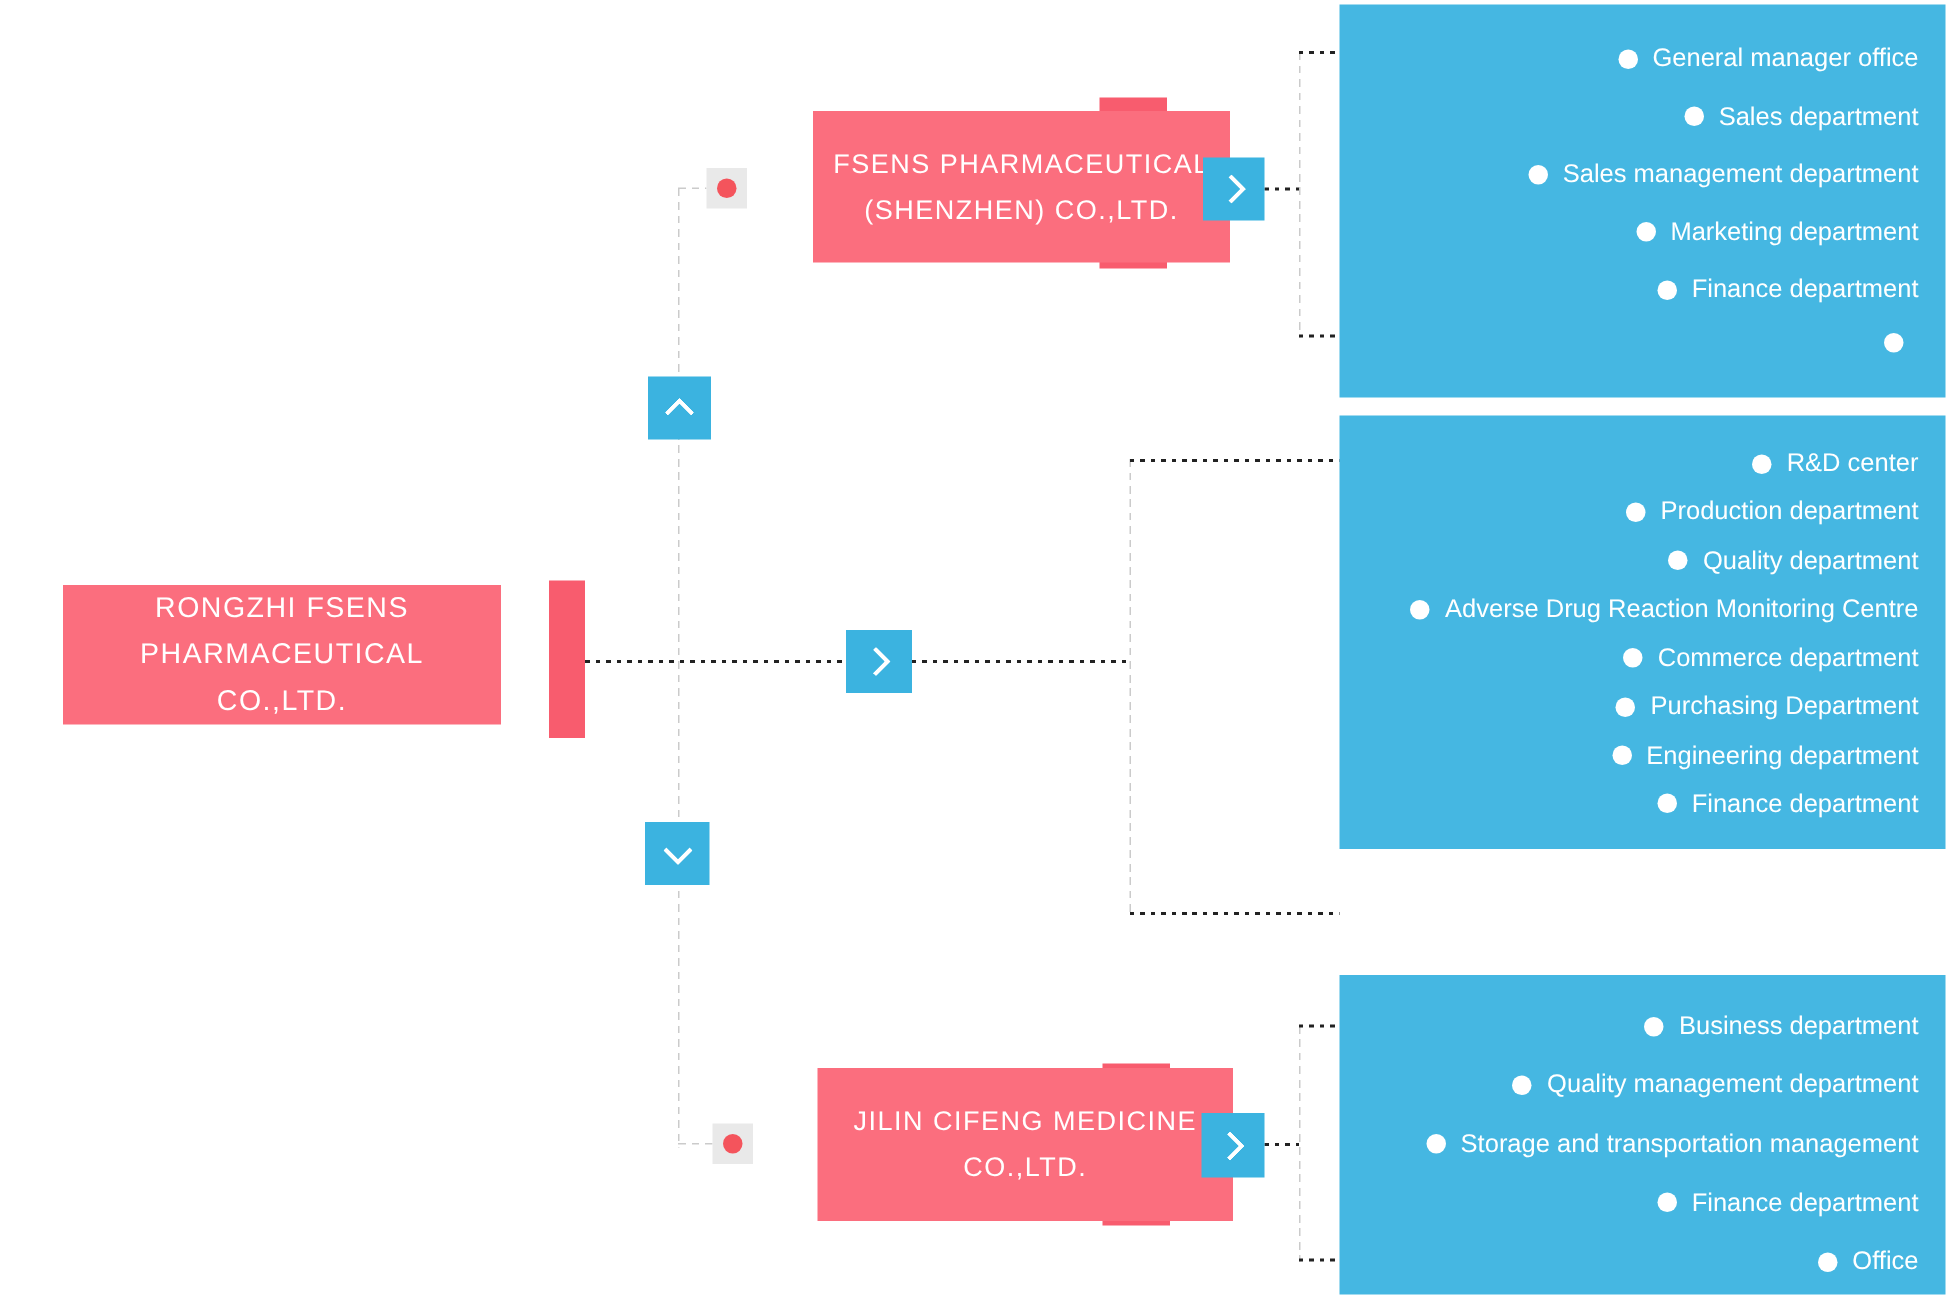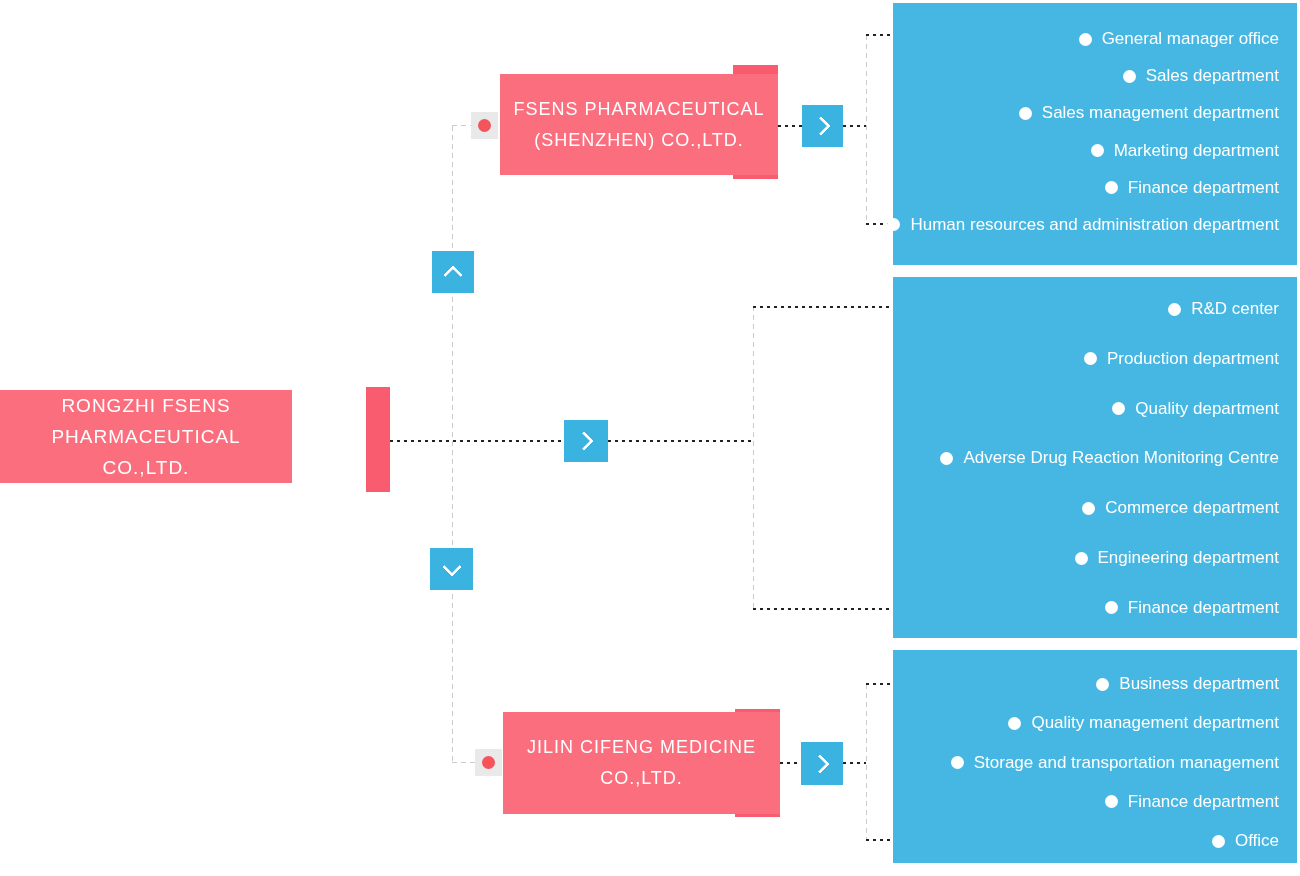--- a/index.html
+++ b/index.html
@@ -10,21 +10,21 @@
   .vline{position:absolute;width:1px;
     background:repeating-linear-gradient(180deg,#cbcbcb 0 5px,transparent 5px 9px);}
   .hgrey{position:absolute;height:1px;
     background:repeating-linear-gradient(90deg,#cbcbcb 0 5px,transparent 5px 9px);}
   .hdots{position:absolute;height:2px;
     background:repeating-linear-gradient(90deg,#222 0 3px,transparent 3px 7px);}
 
   
   .company{position:absolute;background:var(--pink);color:#fff;display:flex;
     flex-direction:column;align-items:center;justify-content:center;text-align:center;
-    letter-spacing:1px;z-index:2;}
+    letter-spacing:1px;z-index:2;margin-left:42px;}
   .accent{position:absolute;background:var(--pink_dark);z-index:1;}
   .company .ln{display:block;}
   .root-node{left:0;top:390px;width:292px;height:93px;font-size:19px;line-height:31px;}
   .acc-root{left:366px;top:387px;width:24px;height:105px;}
   .sub-top{left:500px;top:74px;width:278px;height:101px;font-size:18px;line-height:31px;}
   .acc-top{left:733px;top:65px;width:45px;height:114px;}
   .sub-bot{left:503px;top:712px;width:277px;height:102px;font-size:18px;line-height:31px;}
   .acc-bot{left:735px;top:709px;width:45px;height:108px;}
 
   
@@ -45,21 +45,21 @@
   .btn-arrow-top{left:802px;top:105px;width:41px;height:42px;}
   .btn-arrow-mid{left:564px;top:420px;width:44px;height:42px;}
   .btn-arrow-bot{left:801px;top:742px;width:42px;height:43px;}
   .btn-up{left:432px;top:251px;width:42px;height:42px;}
   .btn-down{left:430px;top:548px;width:43px;height:42px;}
 
   
   .panel{position:absolute;left:893px;width:404px;background:var(--blue);color:#fff;
     display:flex;flex-direction:column;justify-content:space-between;box-sizing:border-box;z-index:2;}
   .panel-1{top:3px;height:262px;padding:26px 18px 30px 22px;}
-  .panel-2{top:277px;height:361px;padding:22px 18px 20px 22px;}
+  .panel-2{top:277px;height:289px;padding:22px 18px 20px 22px;}
   .panel-3{top:650px;height:213px;padding:24px 18px 12px 22px;}
   .dept{display:flex;align-items:center;font-size:17px;white-space:nowrap;justify-content:flex-end;}
   .bullet{width:13px;height:13px;border-radius:50%;background:#fff;margin-right:10px;flex:none;}
 </style>
 </head>
 <body>
 
 <div class="stage">
 
   <div class="vline" style="left:452px;top:126px;height:639px;"></div>
@@ -145,21 +145,20 @@
         <span>Marketing department</span>
       </div>
 
       <div class="dept">
         <span class="bullet"></span>
         <span>Finance department</span>
       </div>
 
       <div class="dept">
         <span class="bullet"></span>
-        <span>Human resources and administration department</span>
       </div>
     </div>
 
   <div class="panel panel-2">
 
       <div class="dept">
         <span class="bullet"></span>
         <span>R&amp;D center</span>
       </div>
 
@@ -176,20 +175,24 @@
       <div class="dept">
         <span class="bullet"></span>
         <span>Adverse Drug Reaction Monitoring Centre</span>
       </div>
 
       <div class="dept">
         <span class="bullet"></span>
         <span>Commerce department</span>
       </div>
 
+      <div class="dept">
+        <span class="bullet"></span>
+        <span>Purchasing Department</span>
+      </div>
 
       <div class="dept">
         <span class="bullet"></span>
         <span>Engineering department</span>
       </div>
 
       <div class="dept">
         <span class="bullet"></span>
         <span>Finance department</span>
       </div>

